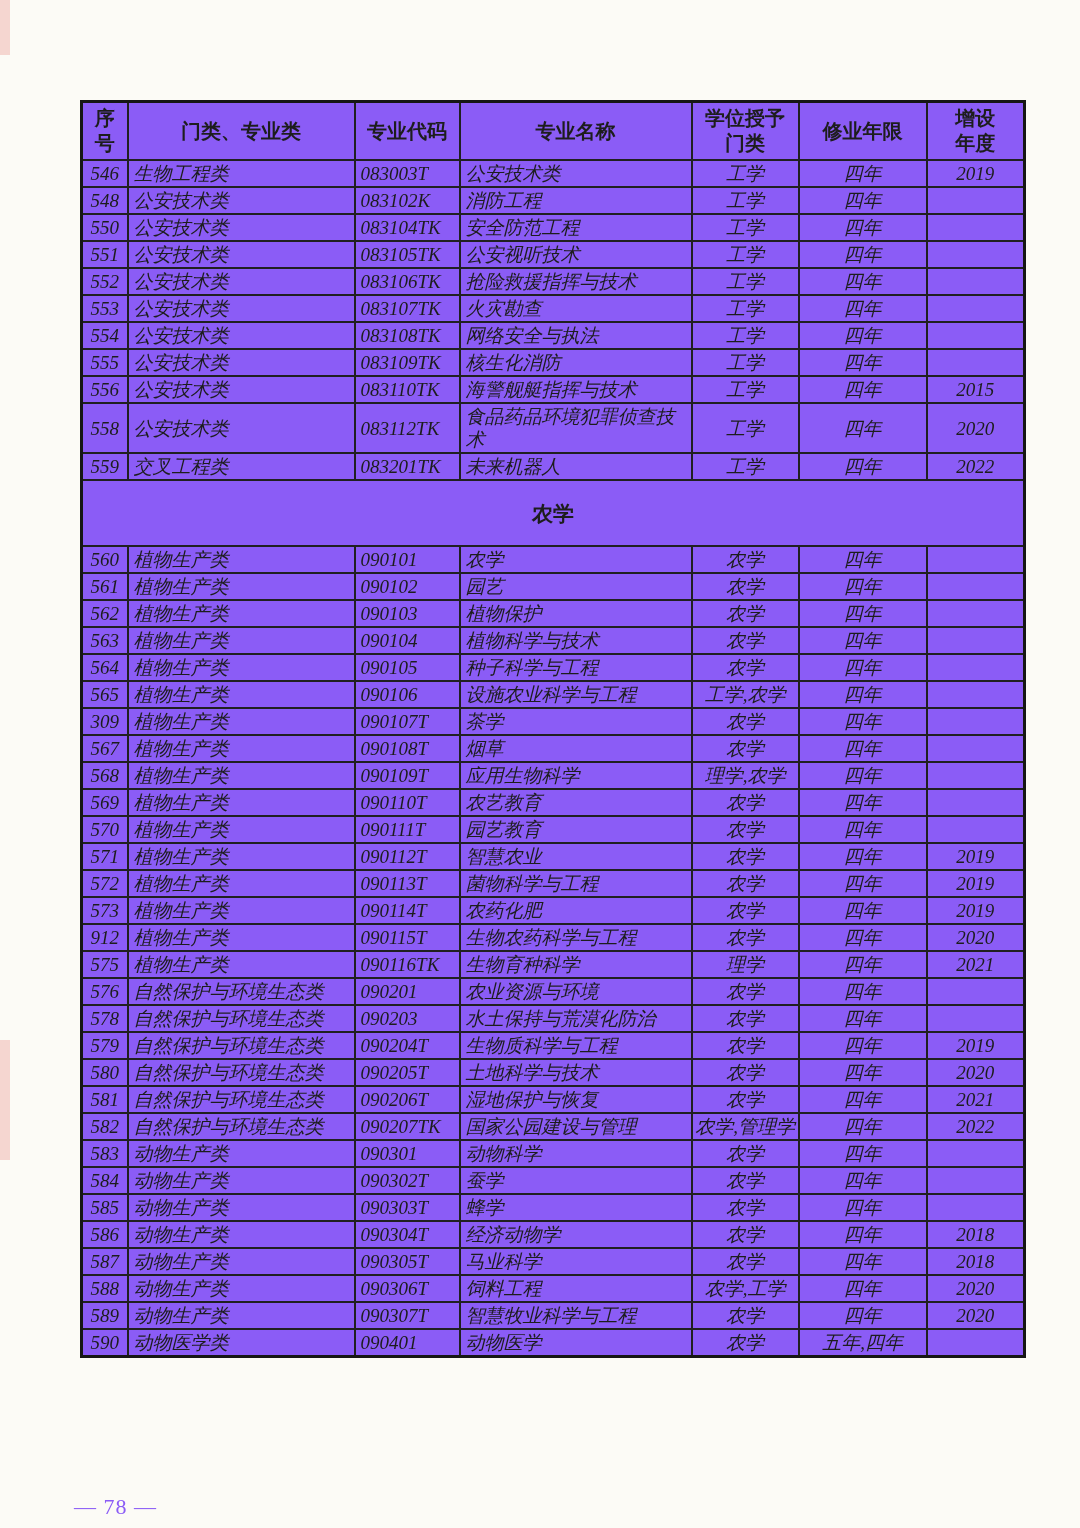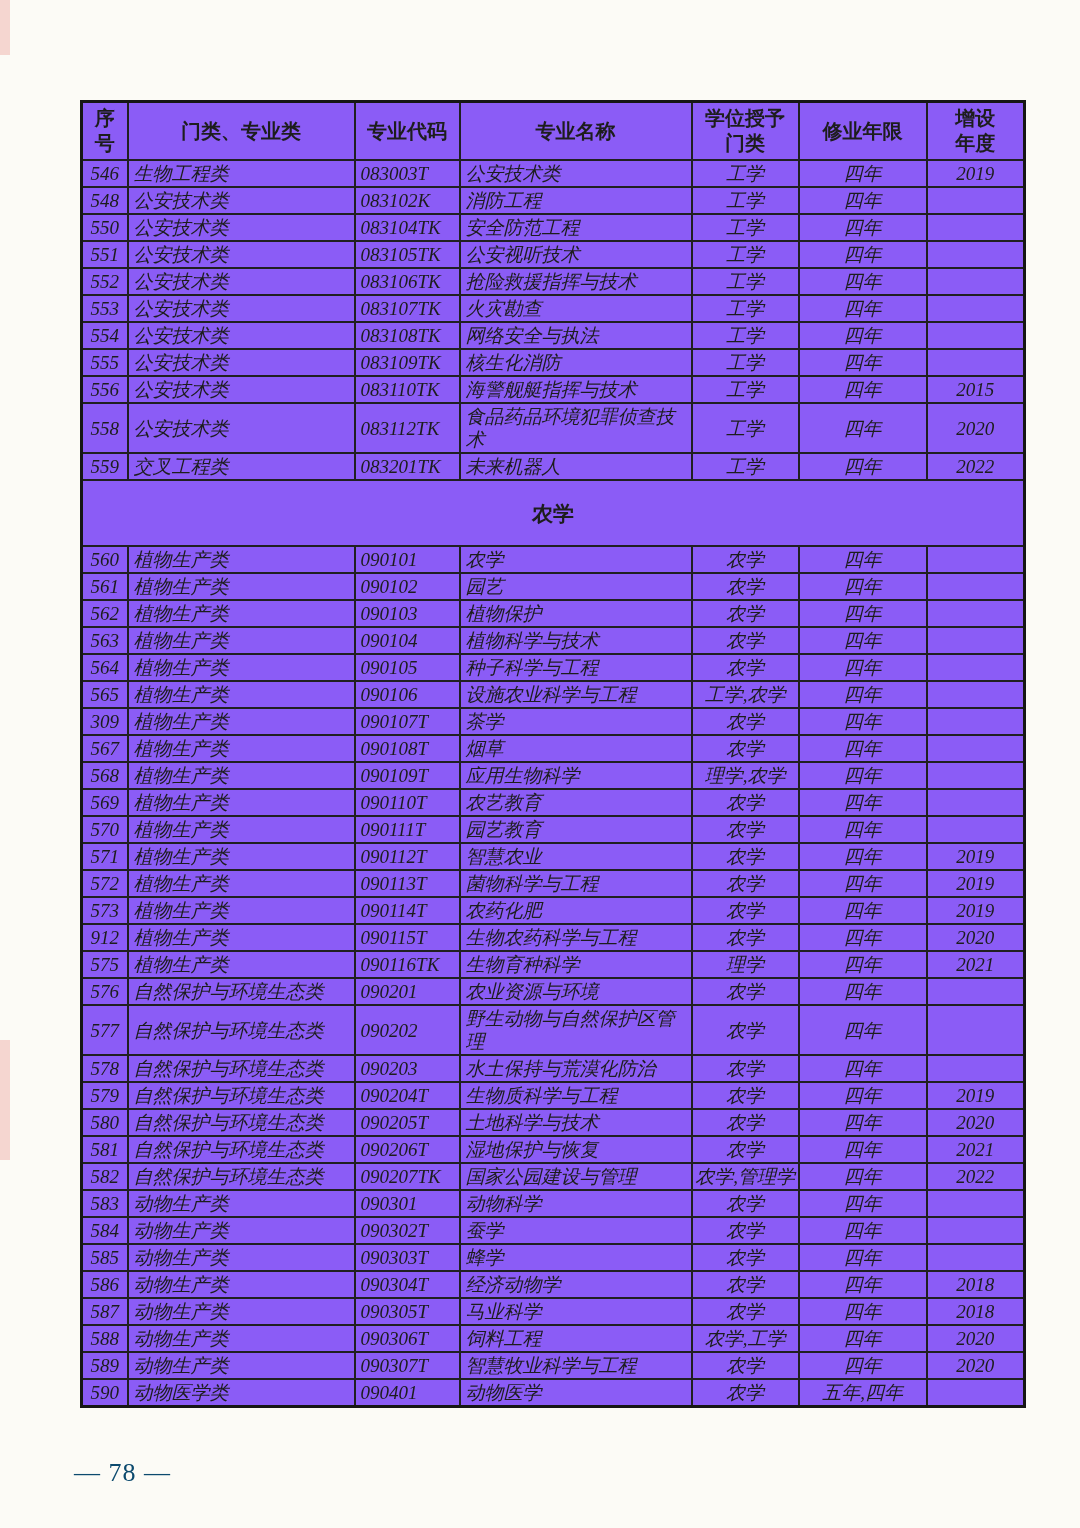--- a/index.html
+++ b/index.html
@@ -54,24 +54,24 @@
     text-align:left;
   }
   td.section-cell {
     height:62px;
     text-align:center;
     font-family:"Liberation Sans","DejaVu Sans",sans-serif;
     font-weight:bold;
     font-size:21px;
   }
   .footer {
-    position:absolute; left:74px; top:1458px;
-    font-size:26px;
+    position:absolute; left:74px; top:1494px;
+    font-size:22px;
     letter-spacing:1px;
-    color:#0c4a6e;
+    color:#8b5cf6;
   }
 </style>
 </head>
 <body>
 
 <div class="page">
 
   <div class="red-mark top"></div>
   <div class="red-mark mid"></div>
 
@@ -348,29 +348,20 @@
         <tr class="std">
           <td class="cell-no">576</td>
           <td class="cell-category">自然保护与环境生态类</td>
           <td class="cell-code">090201</td>
           <td class="cell-name">农业资源与环境</td>
           <td class="cell-degree">农学</td>
           <td class="cell-years">四年</td>
           <td class="cell-added"></td>
         </tr>
         <tr class="std">
-          <td class="cell-no">577</td>
-          <td class="cell-category">自然保护与环境生态类</td>
-          <td class="cell-code">090202</td>
-          <td class="cell-name">野生动物与自然保护区管理</td>
-          <td class="cell-degree">农学</td>
-          <td class="cell-years">四年</td>
-          <td class="cell-added"></td>
-        </tr>
-        <tr class="std">
           <td class="cell-no">578</td>
           <td class="cell-category">自然保护与环境生态类</td>
           <td class="cell-code">090203</td>
           <td class="cell-name">水土保持与荒漠化防治</td>
           <td class="cell-degree">农学</td>
           <td class="cell-years">四年</td>
           <td class="cell-added"></td>
         </tr>
         <tr class="std">
           <td class="cell-no">579</td>

